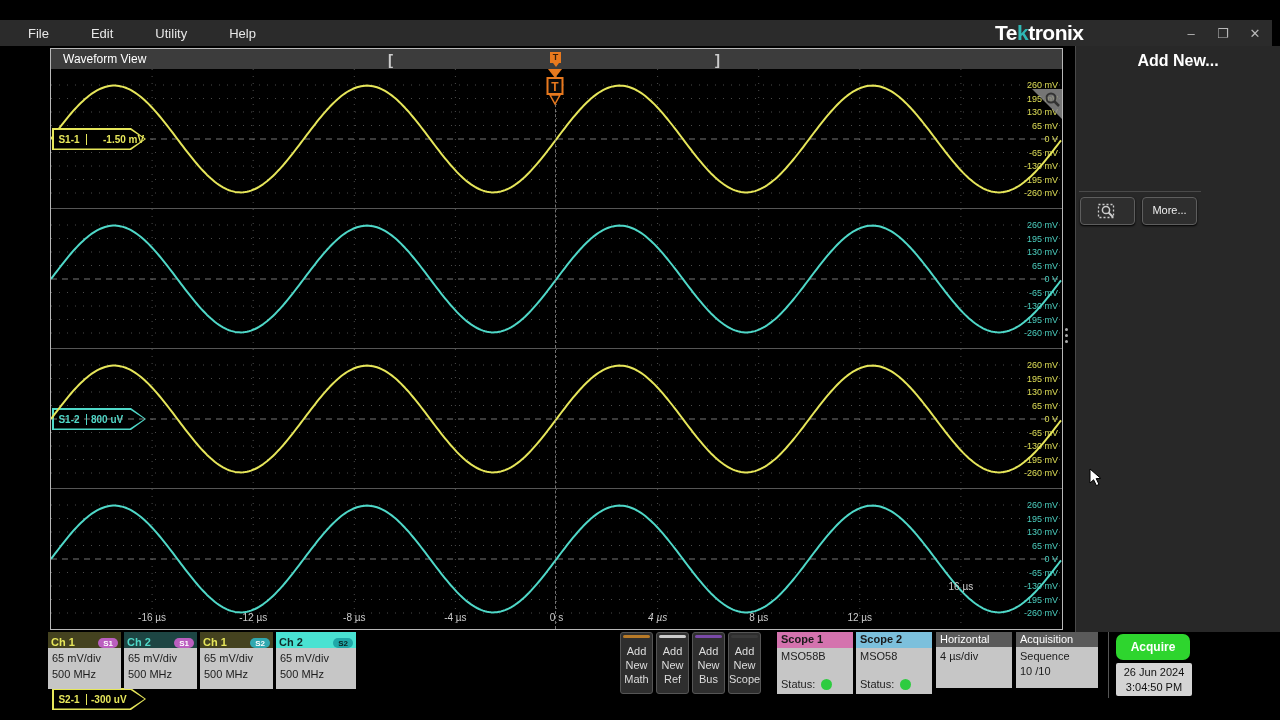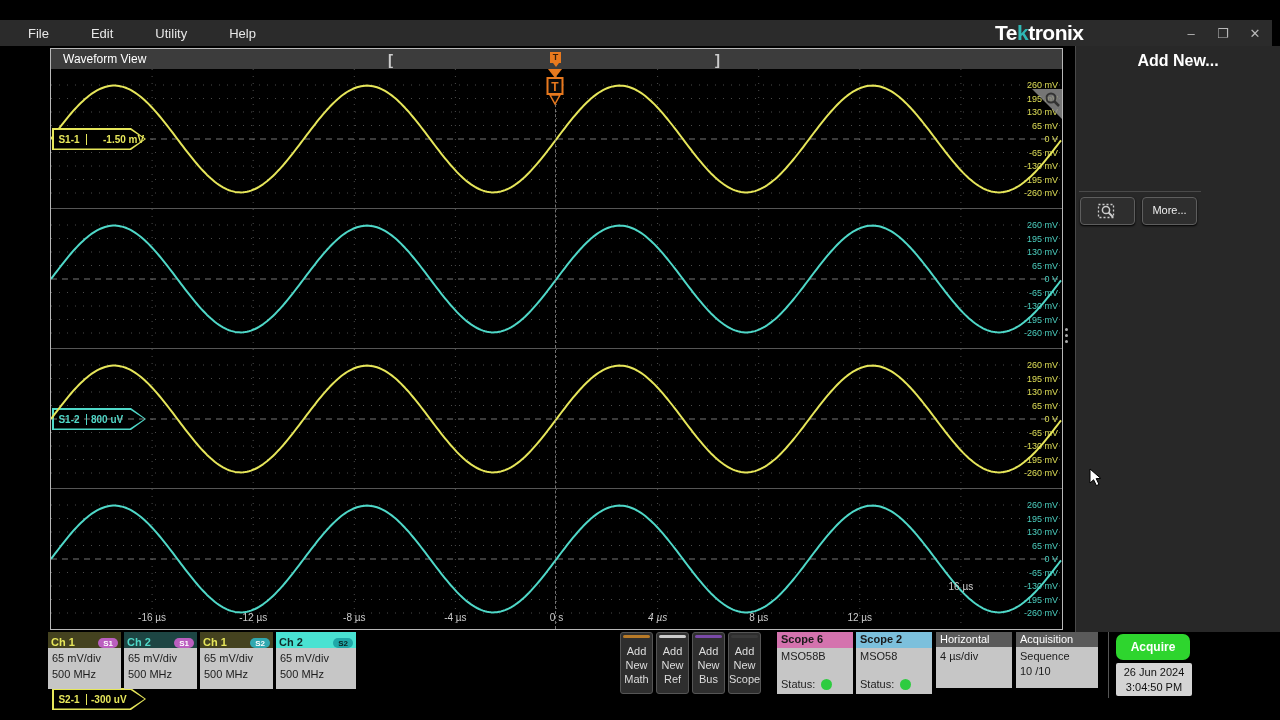--- a/index.html
+++ b/index.html
@@ -390,21 +390,21 @@
       <div>Bus</div>
   </div>
   <div class="addbtn" style="left:728px">
     <div class="accent" style="background: rgb(58, 58, 58);"></div>
       <div>Add</div>
       <div>New</div>
       <div>Scope</div>
   </div>
 
   <div class="scopebox" style="left:777px">
-    <div class="hd" style="background: rgb(212, 115, 174);">Scope 6</div>
+    <div class="hd" style="background: rgb(212, 115, 174);">Scope 1</div>
     <div class="model">MSO58B</div>
     <div class="status">
         <span>Status:</span>
         <span class="dot" style="background: rgb(46, 204, 64);"></span>
       </div>
   </div>
   <div class="scopebox" style="left:856px">
     <div class="hd" style="background: rgb(124, 192, 220);">Scope 2</div>
     <div class="model">MSO58</div>
     <div class="status">

